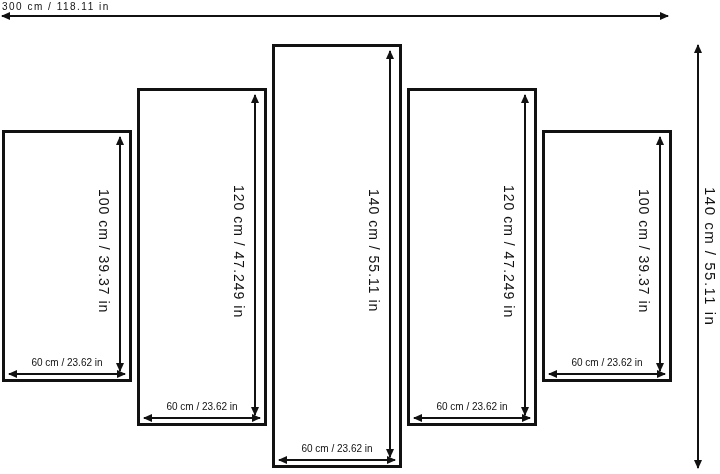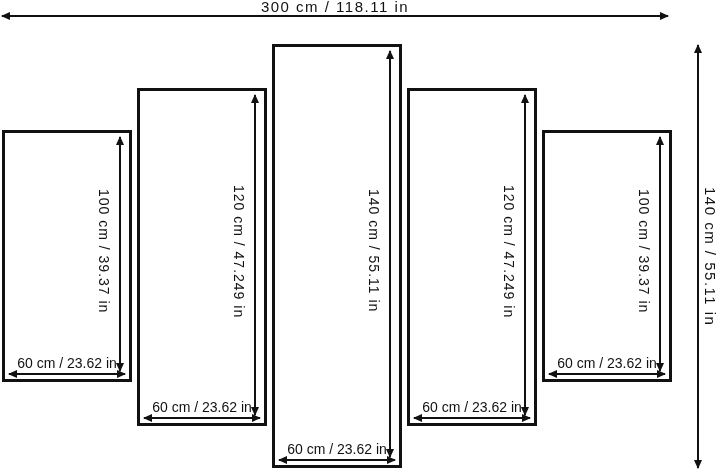--- a/index.html
+++ b/index.html
@@ -61,22 +61,21 @@
     border-bottom: 4px solid transparent;
     border-left: 9px solid #111111;
   }
 
   
   .dim-top-line  { left: 2px; top: 15px; width: 666px; }
   .dim-top-label {
     position: absolute;
     left: 2px; top: 0; width: 666px; height: 30px;
     line-height: 14px;
-    text-align: center;
-    font-size: 15px;
+    font-size: 10px;
     letter-spacing: 1.5px;
     white-space: nowrap;
   }
   .dim-right-line { left: 697px; top: 45px; height: 423px; }
   .dim-right-label {
     position: absolute;
     left: 700px; top: 45px; height: 423px; width: 20px;
     writing-mode: vertical-rl;
     text-align: center;
     font-size: 15px;
@@ -112,21 +111,21 @@
     line-height: 18px;
     white-space: nowrap;
   }
   .panel .w-dim {
     left: 4px; right: 4px; bottom: 4px;
   }
   .panel .width-label {
     position: absolute;
     left: 2px; right: 2px; bottom: 9px;
     text-align: center;
-    font-size: 14px;
+    font-size: 10px;
     line-height: 14px;
     white-space: nowrap;
   }
 </style>
 </head>
 <body>
 
 <div class="scene">
 
   <div class="dim-top-label">300 cm / 118.11 in</div>

